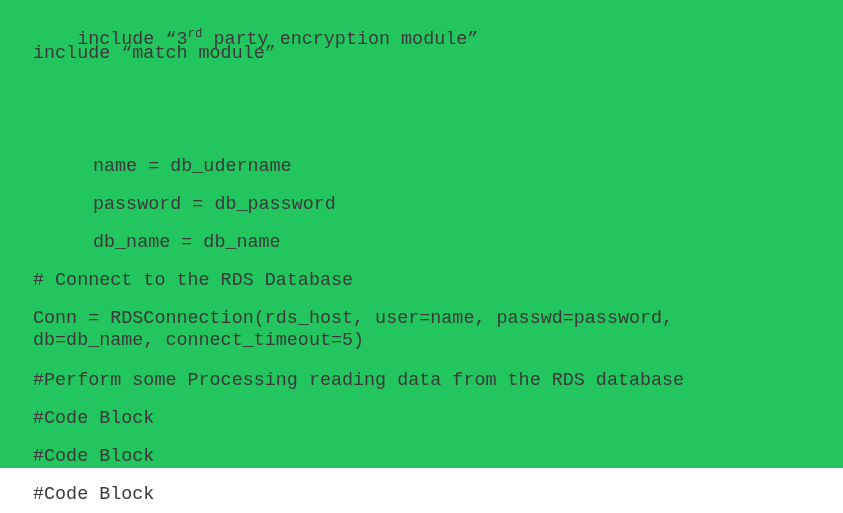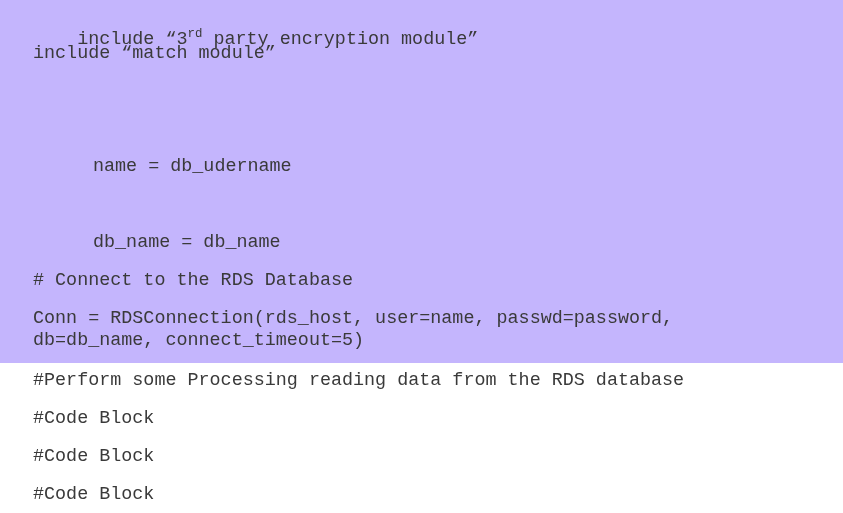--- a/index.html
+++ b/index.html
@@ -11,22 +11,22 @@
     width: 843px;
     height: 513px;
     background: #ffffff;
     font-family: "Liberation Mono", "DejaVu Sans Mono", monospace;
     overflow: hidden;
   }
 
   #code-document {
     position: relative;
     width: 843px;
-    height: 363px;
-    background: #c4b5fd;
+    height: 468px;
+    background: #22c55e;
     padding: 0;
     box-sizing: border-box;
   }
 
   .code-line {
     position: absolute;
     left: 33px;
     font-family: "Liberation Mono", "DejaVu Sans Mono", monospace;
     font-size: 18.4px;
     line-height: 24px;
@@ -58,20 +58,21 @@
   <div class="code-line" style="top:4px;">
     <span class="seg">include “3</span><span class="sup">rd</span><span class="seg"> party encryption module”</span>
   </div>
 
   <div class="code-line" style="top:42px;">include “match module”</div>
 
 
 
   <div class="code-line indent-1" style="top:155px;">name = db_udername</div>
 
+  <div class="code-line indent-1" style="top:193px;">password = db_password</div>
 
   <div class="code-line indent-1" style="top:231px;">db_name = db_name</div>
 
   <div class="code-line" style="top:269px;"># Connect to the RDS Database</div>
 
   <div class="code-line" style="top:307px;">Conn = RDSConnection(rds_host, user=name, passwd=password,</div>
 
   <div class="code-line" style="top:329px;">db=db_name, connect_timeout=5)</div>
 
   <div class="code-line" style="top:369px;">#Perform some Processing reading data from the RDS database</div>

